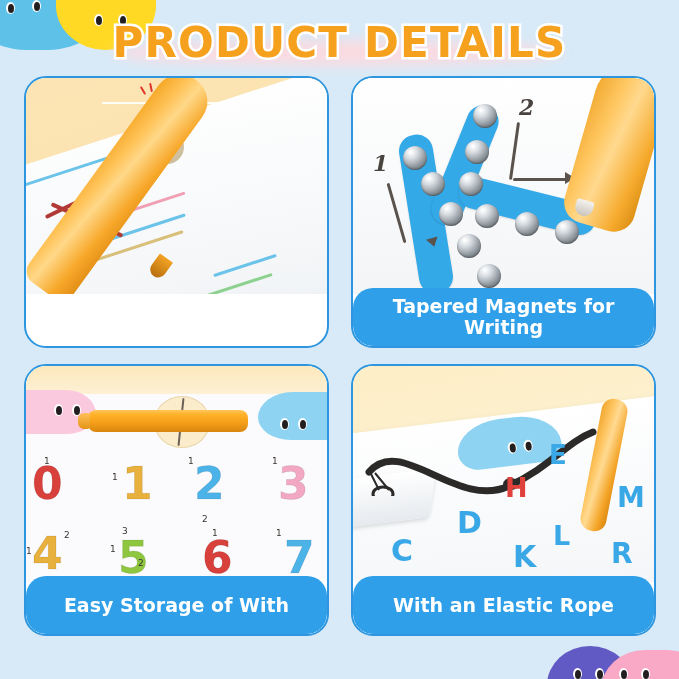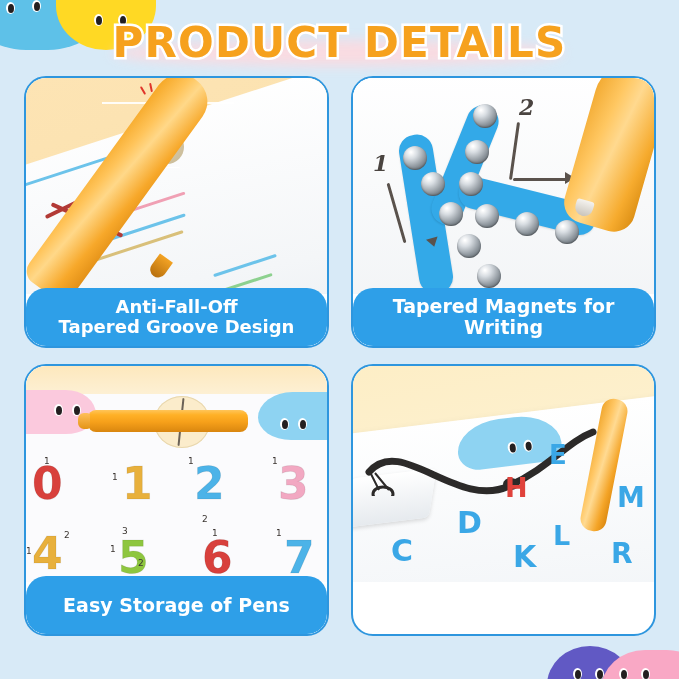--- a/index.html
+++ b/index.html
@@ -298,26 +298,20 @@
         <div id="p1-ball-dark"></div>
         <div id="p1-ball-light"></div>
         <span class="spark" style="left:6px;top:-2px;transform:rotate(-30deg);"></span>
         <span class="spark" style="left:14px;top:-5px;transform:rotate(-12deg);"></span>
         <span class="spark" style="left:46px;top:-5px;transform:rotate(12deg);"></span>
         <span class="spark" style="left:54px;top:-2px;transform:rotate(30deg);"></span>
       </div>
 
       <div id="p1-pen"></div>
       <div id="p1-pen-tip"></div>
-    </div>
-    <div class="panel-caption two-line">
-      <span>
-        <span class="cap-line">Anti-Fall-Off</span>
-        <span class="cap-line">Tapered Groove Design</span>
-      </span>
     </div>
   </div>
 
   <div class="panel">
     <div class="panel-photo" id="photo-2">
       <div id="p2-board"></div>
 
       <div class="k-bar" style="left:56px;top:56px;width:34px;height:160px;transform:rotate(-9deg);"></div>
       <div class="k-bar" style="left:96px;top:24px;width:32px;height:126px;transform:rotate(22deg);"></div>
       <div class="k-bar" style="left:104px;top:112px;width:140px;height:32px;transform:rotate(14deg);"></div>
@@ -383,21 +377,21 @@
       <span class="num-glyph" style="left:92px;top:170px;color:#8ec63f;">5</span>
       <span class="num-mini-arrow" style="left:84px;top:178px;">1</span>
       <span class="num-mini-arrow" style="left:112px;top:192px;">2</span>
       <span class="num-mini-arrow" style="left:96px;top:160px;">3</span>
       <span class="num-glyph" style="left:176px;top:170px;color:#d8403c;">6</span>
       <span class="num-mini-arrow" style="left:186px;top:162px;">1</span>
       <span class="num-glyph" style="left:258px;top:170px;color:#4cb3e8;">7</span>
       <span class="num-mini-arrow" style="left:250px;top:162px;">1</span>
     </div>
     <div class="panel-caption">
-      <span class="cap-line">Easy Storage of Pens</span>
+      <span class="cap-line">Easy Storage of With</span>
     </div>
   </div>
 
   <div class="panel">
     <div class="panel-photo" id="photo-4">
       <div id="p4-board"></div>
       <div id="p4-blob-blue">
         <span class="eye" style="left:50px;top:24px;"></span>
         <span class="eye" style="left:66px;top:24px;"></span>
       </div>
@@ -414,15 +408,18 @@
 
       <span class="ltr" style="left:38px;top:170px;">C</span>
       <span class="ltr" style="left:104px;top:142px;">D</span>
       <span class="ltr" style="left:196px;top:76px;font-size:26px;">E</span>
       <span class="ltr red" style="left:152px;top:108px;font-size:27px;">H</span>
       <span class="ltr" style="left:160px;top:176px;">K</span>
       <span class="ltr" style="left:200px;top:156px;font-size:27px;">L</span>
       <span class="ltr" style="left:264px;top:118px;font-size:28px;">M</span>
       <span class="ltr" style="left:258px;top:174px;font-size:28px;">R</span>
     </div>
+    <div class="panel-caption">
+      <span class="cap-line">With an Elastic Rope</span>
+    </div>
   </div>
 
 </div>
 
 </body></html>

